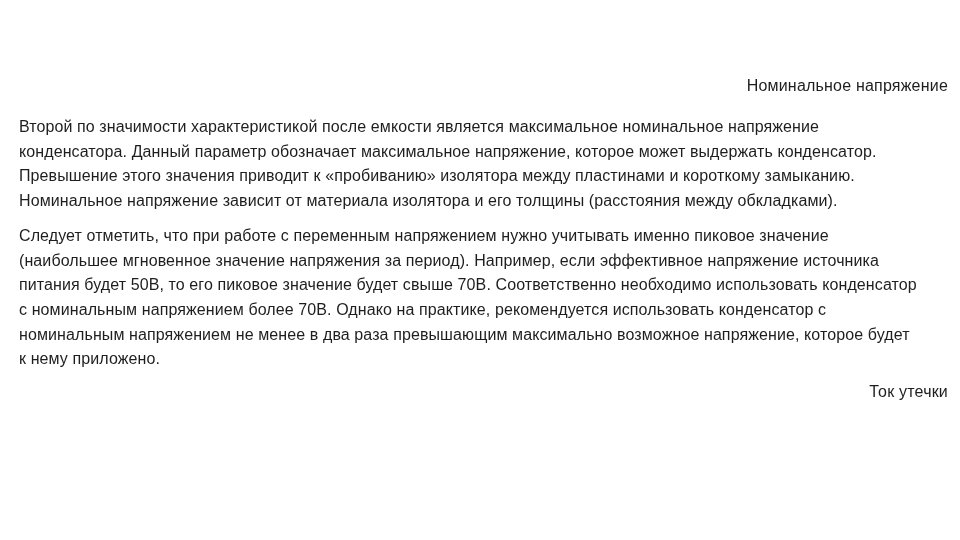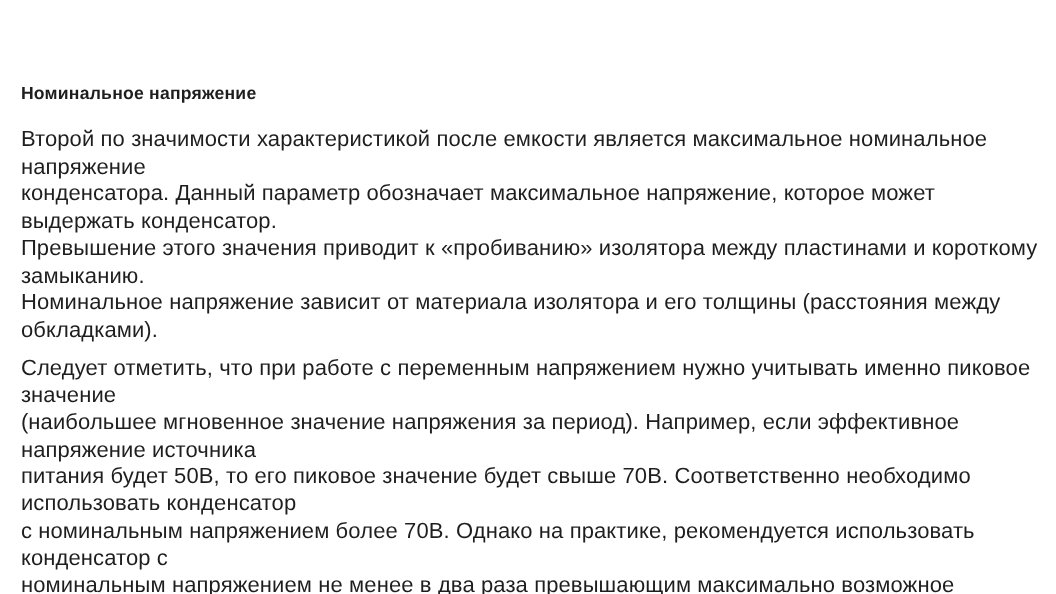--- a/index.html
+++ b/index.html
@@ -16,30 +16,30 @@
   }
   .page {
     box-sizing: border-box;
     width: 960px;
     height: 540px;
     padding: 76px 12px 0 19px;
   }
   .heading {
     font-size: 16px;
     line-height: 19px;
-    font-weight: 700;
-    text-align: left;
+    font-weight: 400;
+    text-align: right;
     margin: 0 0 20px 0;
     letter-spacing: 0.2px;
   }
   .heading-second {
     margin-top: 10px;
   }
   .para {
-    font-size: 20px;
+    font-size: 16px;
     line-height: 24.7px;
     white-space: pre-line;
     margin: 0 0 10px 0;
     letter-spacing: 0.1px;
   }
 </style>
 </head>
 <body>
 
 <div class="page">

